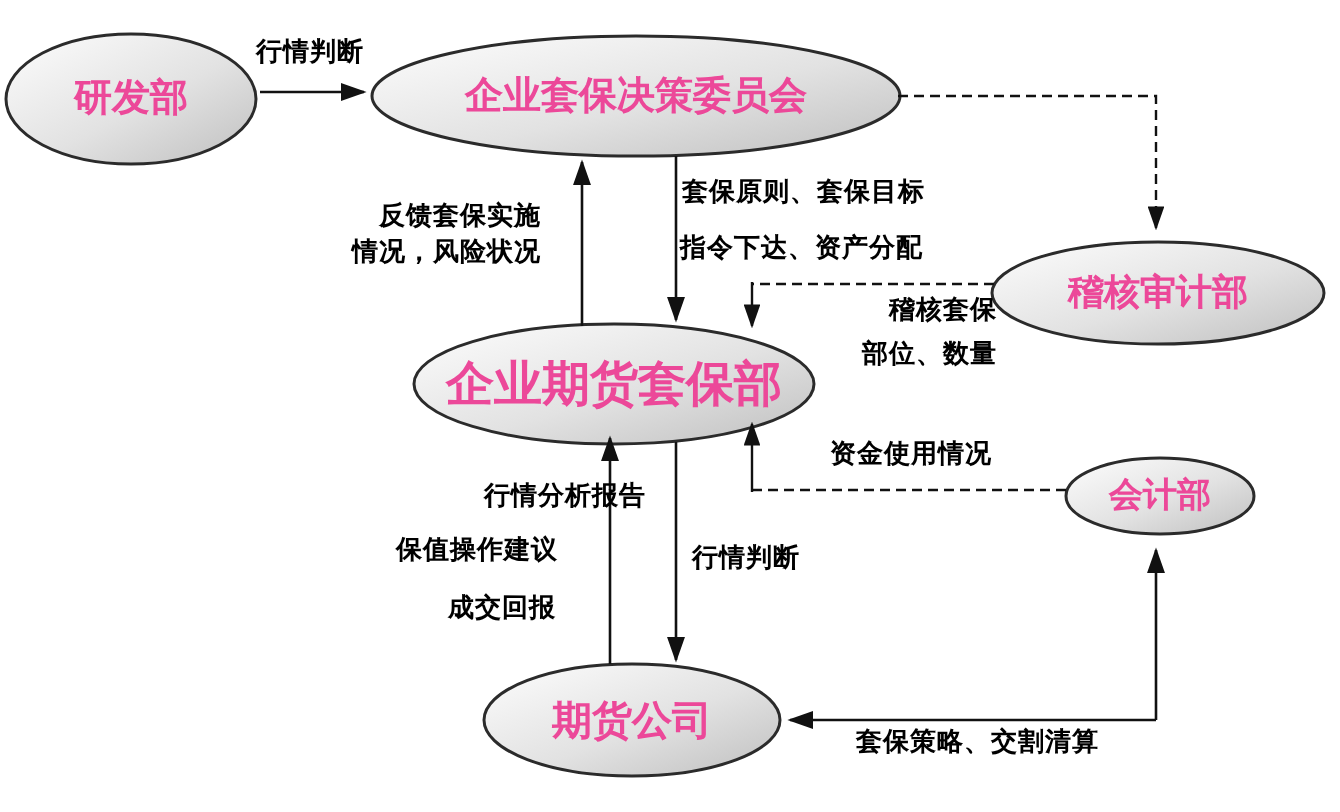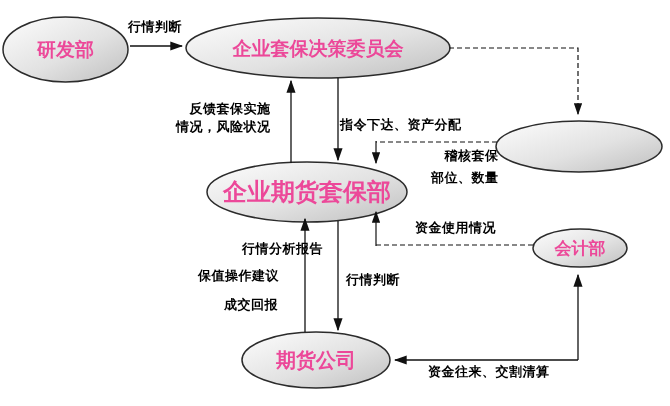--- a/index.html
+++ b/index.html
@@ -64,33 +64,37 @@
 
   <div class="node-label" style="left:3px;top:17px;width:125px;height:65px;font-size:19px;">
     <span>研发部</span>
   </div>
   <div class="node-label" style="left:186px;top:18px;width:264px;height:60px;font-size:19px;">
     <span>企业套保决策委员会</span>
   </div>
   <div class="node-label" style="left:207px;top:162px;width:200px;height:60px;font-size:24px;">
     <span>企业期货套保部</span>
   </div>
+  <div class="node-label" style="left:496px;top:121px;width:166px;height:51px;font-size:18px;">
+    <span>稽核审计部</span>
+  </div>
   <div class="node-label" style="left:533px;top:229px;width:94px;height:38px;font-size:17px;">
     <span>会计部</span>
   </div>
   <div class="node-label" style="left:242px;top:332px;width:148px;height:56px;font-size:20px;">
     <span>期货公司</span>
   </div>
 
   <div class="edge-label" style="left:128px;top:19px;line-height:15px;">行情判断</div>
   <div class="edge-label" style="left:176px;top:100px;line-height:18px;">反馈套保实施
 情况，风险状况</div>
+  <div class="edge-label" style="left:341px;top:89px;line-height:15px;">套保原则、套保目标</div>
   <div class="edge-label" style="left:340px;top:117px;line-height:15px;">指令下达、资产分配</div>
   <div class="edge-label" style="left:415px;top:145px;line-height:22px;margin-left:16px;">稽核套保
 部位、数量</div>
   <div class="edge-label" style="left:415px;top:220px;line-height:15px;">资金使用情况</div>
   <div class="edge-label" style="left:198px;top:241px;line-height:15px;margin-left:44px;">行情分析报告</div>
   <div class="edge-label" style="left:198px;top:268px;line-height:15px;">保值操作建议</div>
   <div class="edge-label" style="left:224px;top:297px;line-height:15px;">成交回报</div>
   <div class="edge-label" style="left:346px;top:272px;line-height:15px;">行情判断</div>
-  <div class="edge-label" style="left:428px;top:364px;line-height:15px;">资金往来、交割清算</div>
+  <div class="edge-label" style="left:428px;top:364px;line-height:15px;">套保策略、交割清算</div>
 
 </div>
 
 </body></html>

